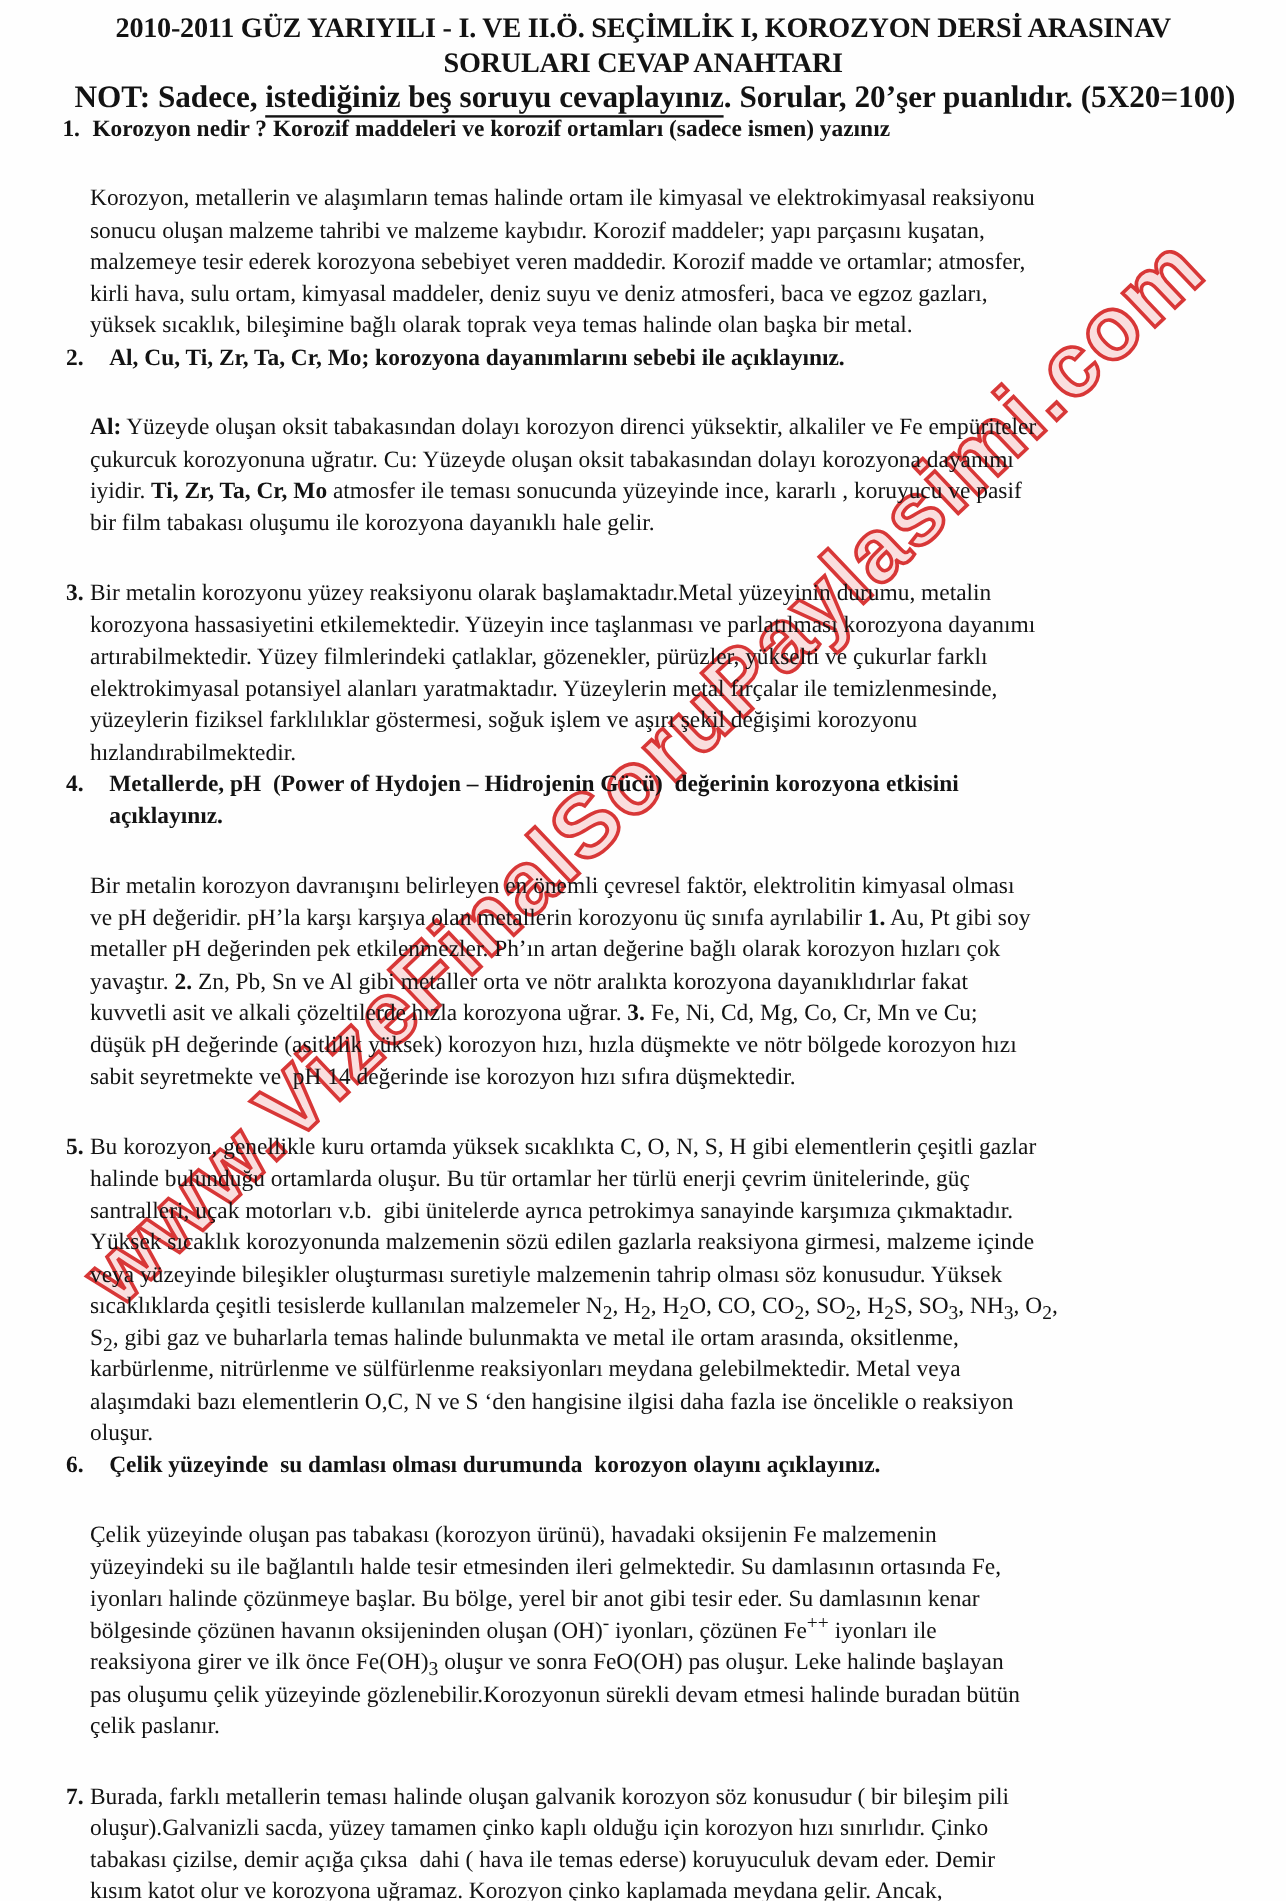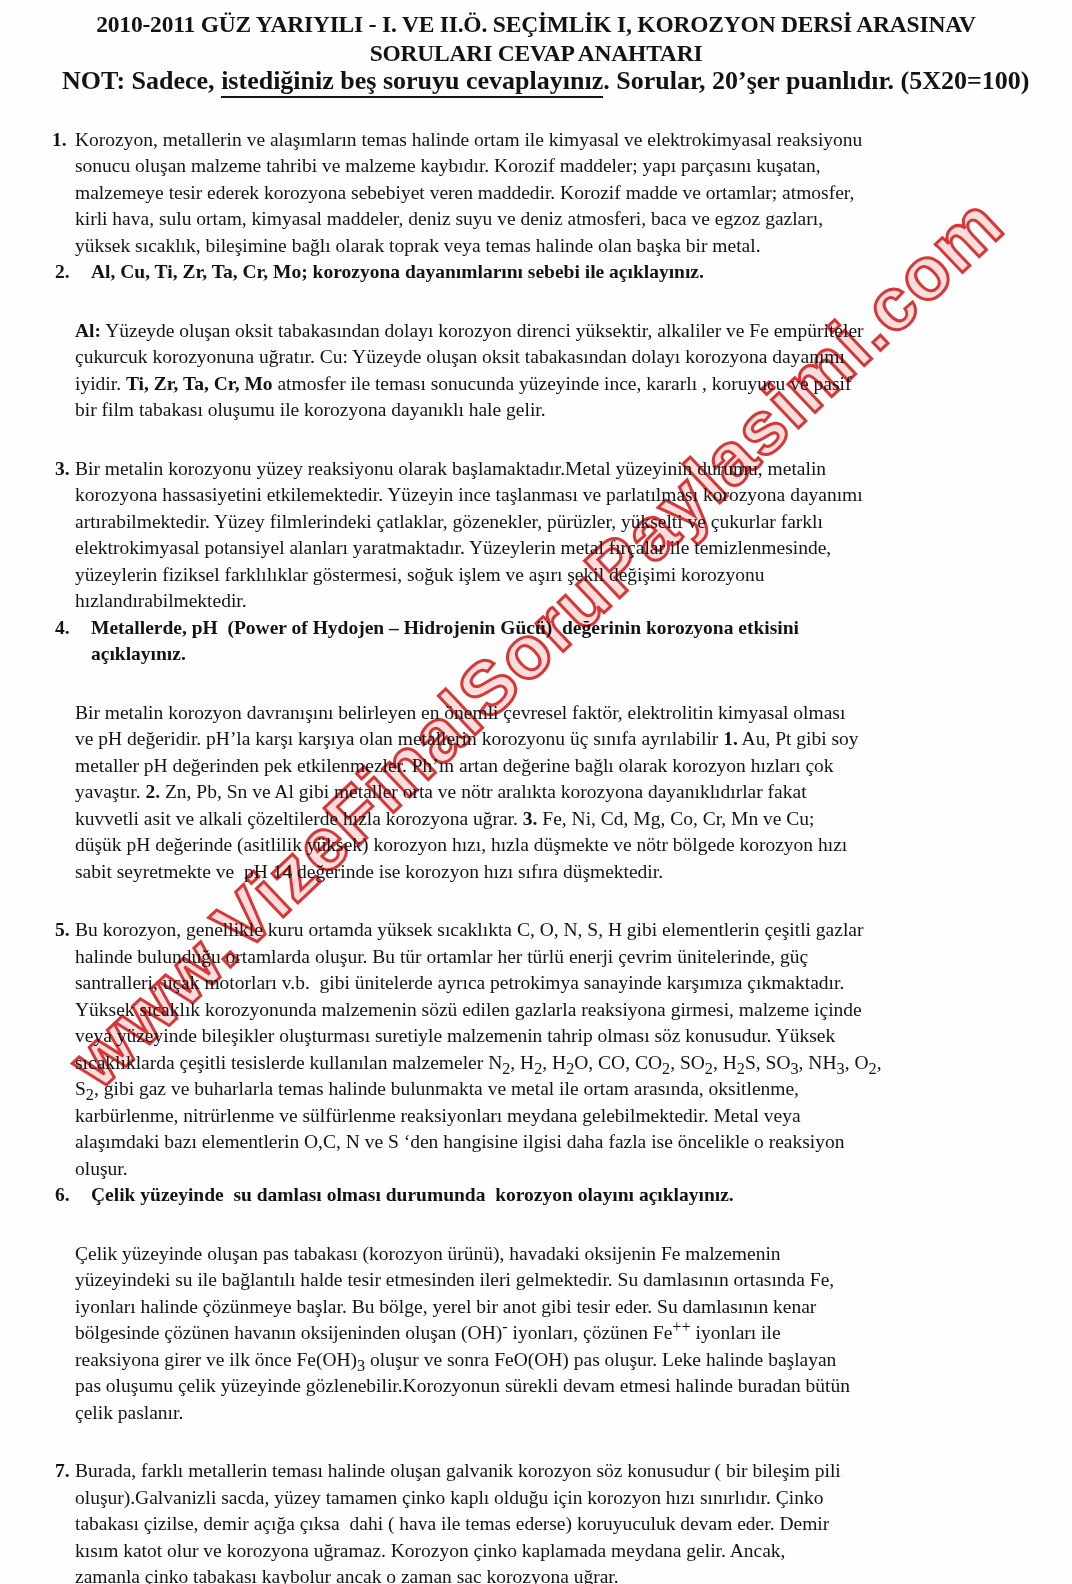--- a/index.html
+++ b/index.html
@@ -62,20 +62,21 @@
   <div class="content">
     <div class="title-block">
       <div>2010-2011 GÜZ YARIYILI - I. VE II.Ö. SEÇİMLİK I,  KOROZYON DERSİ ARASINAV</div>
       <div>SORULARI  CEVAP ANAHTARI</div>
     </div>
 
     <div class="note"><span>NOT: Sadece, </span><span class="u">istediğiniz beş soruyu cevaplayınız</span><span>. Sorular, 20’şer puanlıdır. (5X20=100)</span></div>
 
     <div class="q q1">
       <span class="q-num">1.</span>
+      <div class="q-heading"><span>Korozyon nedir ? Korozif maddeleri ve korozif ortamları (sadece ismen) yazınız</span></div>
       <div class="q-answer"><span>Korozyon, metallerin ve alaşımların temas halinde ortam ile kimyasal ve elektrokimyasal reaksiyonu
 sonucu oluşan malzeme tahribi ve malzeme kaybıdır. Korozif maddeler; yapı parçasını kuşatan,
 malzemeye tesir ederek korozyona sebebiyet veren maddedir. Korozif madde ve ortamlar; atmosfer,
 kirli hava, sulu ortam, kimyasal maddeler, deniz suyu ve deniz atmosferi, baca ve egzoz gazları,
 yüksek sıcaklık, bileşimine bağlı olarak toprak veya temas halinde olan başka bir metal.</span></div>
     </div>
 
     <div class="q">
       <span class="q-num">2.</span>
       <div class="q-heading"><span>Al, Cu, Ti, Zr, Ta, Cr, Mo; korozyona dayanımlarını sebebi ile açıklayınız.</span></div>

